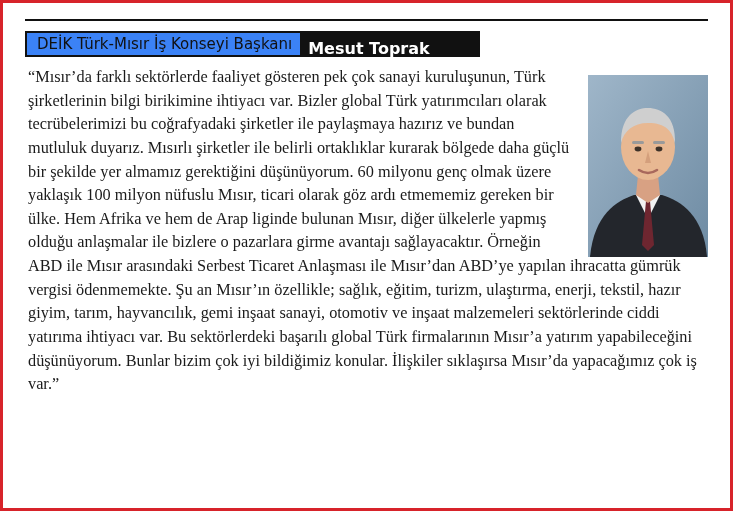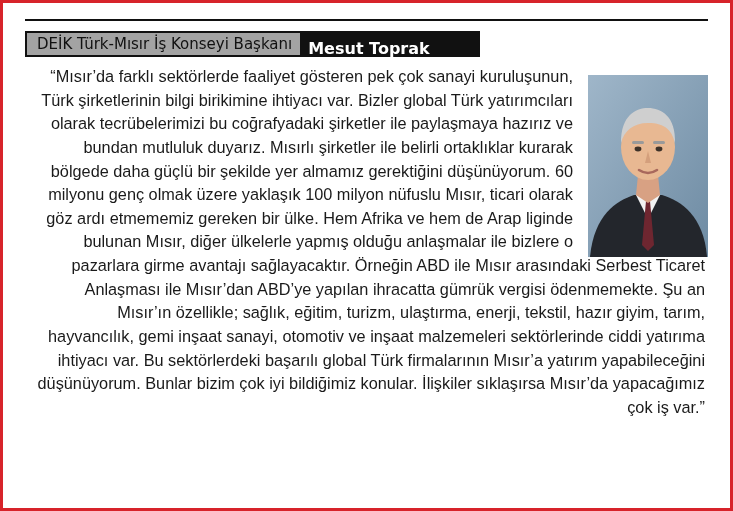--- a/index.html
+++ b/index.html
@@ -45,21 +45,21 @@
     margin: 6px 0 10px 0;
   }
   .byline-row {
     display: flex;
     align-items: stretch;
     width: 455px;
     height: 26px;
     margin-bottom: 8px;
   }
   .byline-title {
-    background: #a3a3a3;
+    background: #3b82f6;
     color: #111111;
     font-family: "DejaVu Sans", sans-serif;
     font-size: 15px;
     font-weight: normal;
     display: flex;
     align-items: center;
     padding: 0 8px 0 10px;
     white-space: nowrap;
     border: 2px solid #111111;
     border-right: none;
@@ -85,25 +85,25 @@
     right: 22px;
     top: 72px;
     width: 120px;
     height: 182px;
     overflow: hidden;
     border: 0;
     background: #8ea7bd;
   }
   .portrait svg { display: block; }
   .body-text {
-    font-family: Liberation Sans, sans-serif;
+    font-family: Liberation Serif, serif;
     font-size: 16.3px;
     line-height: 1.45;
     color: #1a1a1a;
-    text-align: right;
+    text-align: left;
     margin: 3px;
   }
   .body-text p { margin: 0; }
   .wrap-float {
     float: right;
     width: 132px;
     height: 176px;
     shape-outside: margin-box;
   }
 </style>

